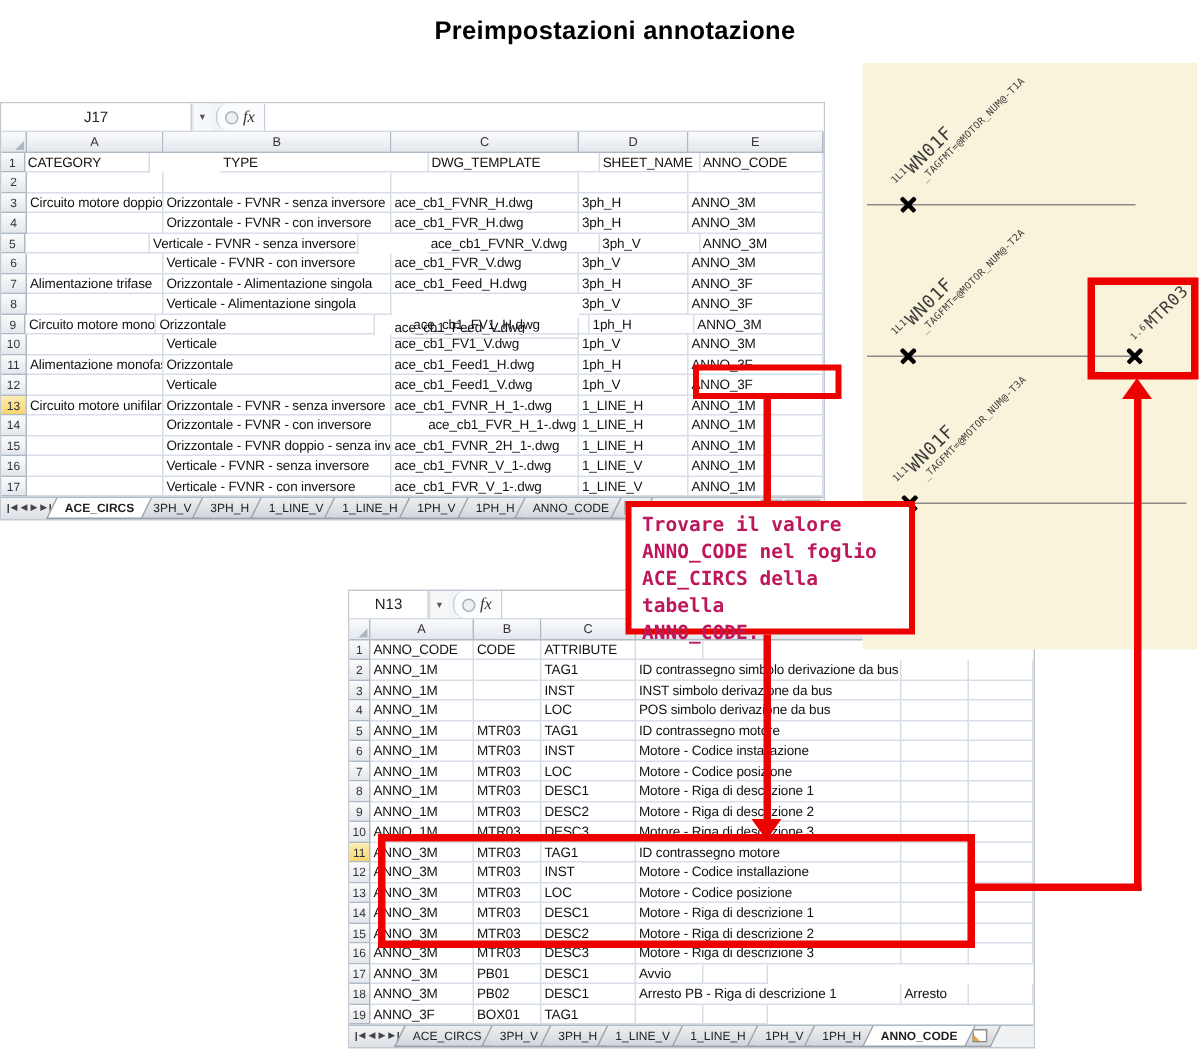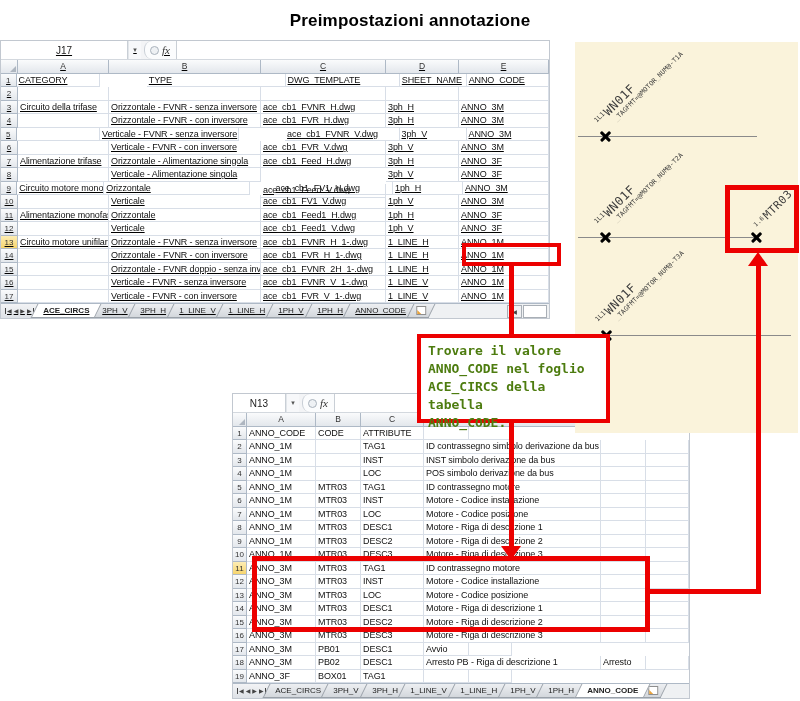--- a/index.html
+++ b/index.html
@@ -78,21 +78,21 @@
 
   
   .red-line{position:absolute;background:#EC0000;z-index:30;}
   .red-box{position:absolute;border:4px solid #EC0000;box-sizing:border-box;z-index:30;}
   .red-box.thick{border-width:5px;}
   .tri{position:absolute;width:0;height:0;z-index:30;}
   .tri.down{border-left:10px solid transparent;border-right:10px solid transparent;border-top:14px solid #EC0000;}
   .tri.up{border-left:10px solid transparent;border-right:10px solid transparent;border-bottom:14px solid #EC0000;}
   .callout{position:absolute;background:#fff;border:4px solid #EC0000;box-sizing:border-box;z-index:40;
       font-family:"DejaVu Sans Mono",monospace;font-weight:bold;font-size:13px;line-height:18px;
-      color:#4d7c0f;padding:4px 7px;white-space:pre-line;}
+      color:#be185d;padding:4px 7px;white-space:pre-line;}
 </style>
 </head>
 <body>
 
 <div id="stage">
 
   <div class="page-title">Preimpostazioni annotazione</div>
 
   <div class="cad-panel"></div>
   <div id="schematic">
@@ -111,21 +111,21 @@
       </div>
       <div class="wline" style="left: 594px; top: 335px; width: 197px;"></div>
       <span class="xmark" style="left: 600px; top: 329px;"></span>
       <div class="wire-label" style="left: 609px; top: 309px;">
         <span class="wl-row1"><span class="wl-ref">1L1</span>WN01F</span>
         <span class="wl-attr">_TAGFMT=@MOTOR_NUM@-T3A</span>
       </div>
       <div class="blk-label" style="left: 761px; top: 218px;"><span class="blk-ref">1.6</span>MTR03</div>
     </div>
 
-  <div id="sheet1" class="sheet" style="left: 0px; top: 40px; width: 548px; text-decoration: underline;">
+  <div id="sheet1" class="sheet" style="left: 0px; top: 68px; width: 548px;">
       <div class="fbar">
         <div class="namebox" style="width: 126px;">J17</div>
         <div class="nb-caret">▾</div>
         <div class="fx-cap">
           <span class="fx-dot"></span>
           <span class="fx-lbl">fx</span>
         </div>
         <div class="finput"></div>
       </div>
       <div class="hdr-row">
@@ -147,21 +147,21 @@
       <div class="data-row" style="height: 13.5px;">
         <div class="rowhdr" style="width: 17px;">2</div>
         <div class="cell" style="width: 91px;"></div>
         <div class="cell" style="width: 152px;"></div>
         <div class="cell" style="width: 125px;"></div>
         <div class="cell" style="width: 73px;"></div>
         <div class="cell" style="width: 90px;"></div>
       </div>
       <div class="data-row" style="height: 13.5px;">
         <div class="rowhdr" style="width: 17px;">3</div>
-        <div class="cell" style="width: 91px;">Circuito della trifase</div>
+        <div class="cell" style="width: 91px;">Circuito motore doppio</div>
         <div class="cell" style="width: 152px;">Orizzontale - FVNR - senza inversore</div>
         <div class="cell" style="width: 125px;">ace_cb1_FVNR_H.dwg</div>
         <div class="cell" style="width: 73px;">3ph_H</div>
         <div class="cell" style="width: 90px;">ANNO_3M</div>
       </div>
       <div class="data-row" style="height: 13.5px;">
         <div class="rowhdr" style="width: 17px;">4</div>
         <div class="cell" style="width: 91px;"></div>
         <div class="cell" style="width: 152px;">Orizzontale - FVNR - con inversore</div>
         <div class="cell" style="width: 125px;">ace_cb1_FVR_H.dwg</div>
@@ -237,21 +237,21 @@
         <div class="cell" style="width: 91px;">Circuito motore unifilare</div>
         <div class="cell" style="width: 152px;">Orizzontale - FVNR - senza inversore</div>
         <div class="cell" style="width: 125px;">ace_cb1_FVNR_H_1-.dwg</div>
         <div class="cell" style="width: 73px;">1_LINE_H</div>
         <div class="cell" style="width: 90px;">ANNO_1M</div>
       </div>
       <div class="data-row" style="height: 13.5px;">
         <div class="rowhdr" style="width: 17px;">14</div>
         <div class="cell" style="width: 91px;"></div>
         <div class="cell" style="width: 152px;">Orizzontale - FVNR - con inversore</div>
-        <div class="cell" style="width: 125px;">ace_cb1_FVR_H_1-.dwg</div>
+        <div class="cell" style="width: 125px; text-align: right;">ace_cb1_FVR_H_1-.dwg</div>
         <div class="cell" style="width: 73px;">1_LINE_H</div>
         <div class="cell" style="width: 90px;">ANNO_1M</div>
       </div>
       <div class="data-row" style="height: 13.5px;">
         <div class="rowhdr" style="width: 17px;">15</div>
         <div class="cell" style="width: 91px;"></div>
         <div class="cell" style="width: 152px;">Orizzontale - FVNR doppio - senza inversore</div>
         <div class="cell" style="width: 125px;">ace_cb1_FVNR_2H_1-.dwg</div>
         <div class="cell" style="width: 73px;">1_LINE_H</div>
         <div class="cell" style="width: 90px;">ANNO_1M</div>

